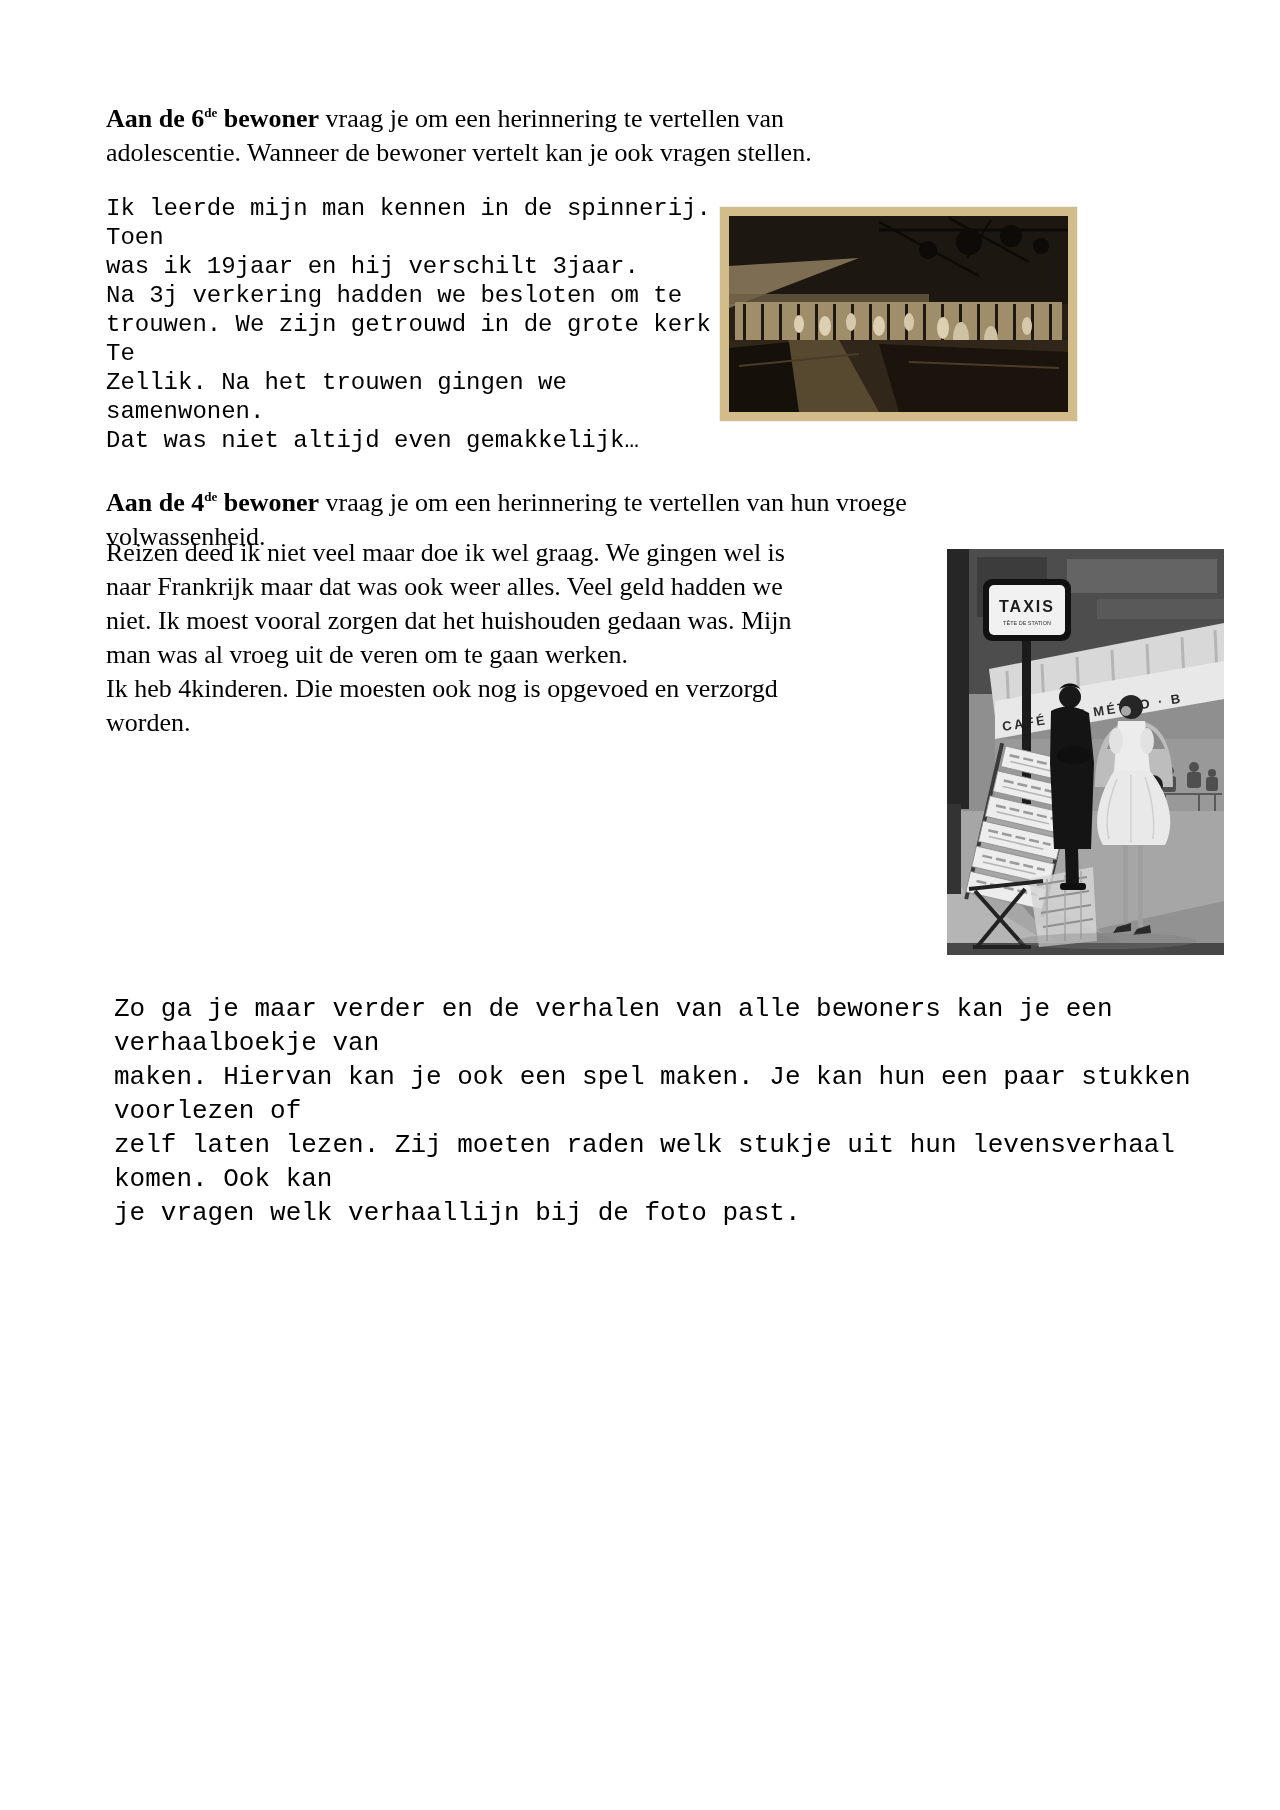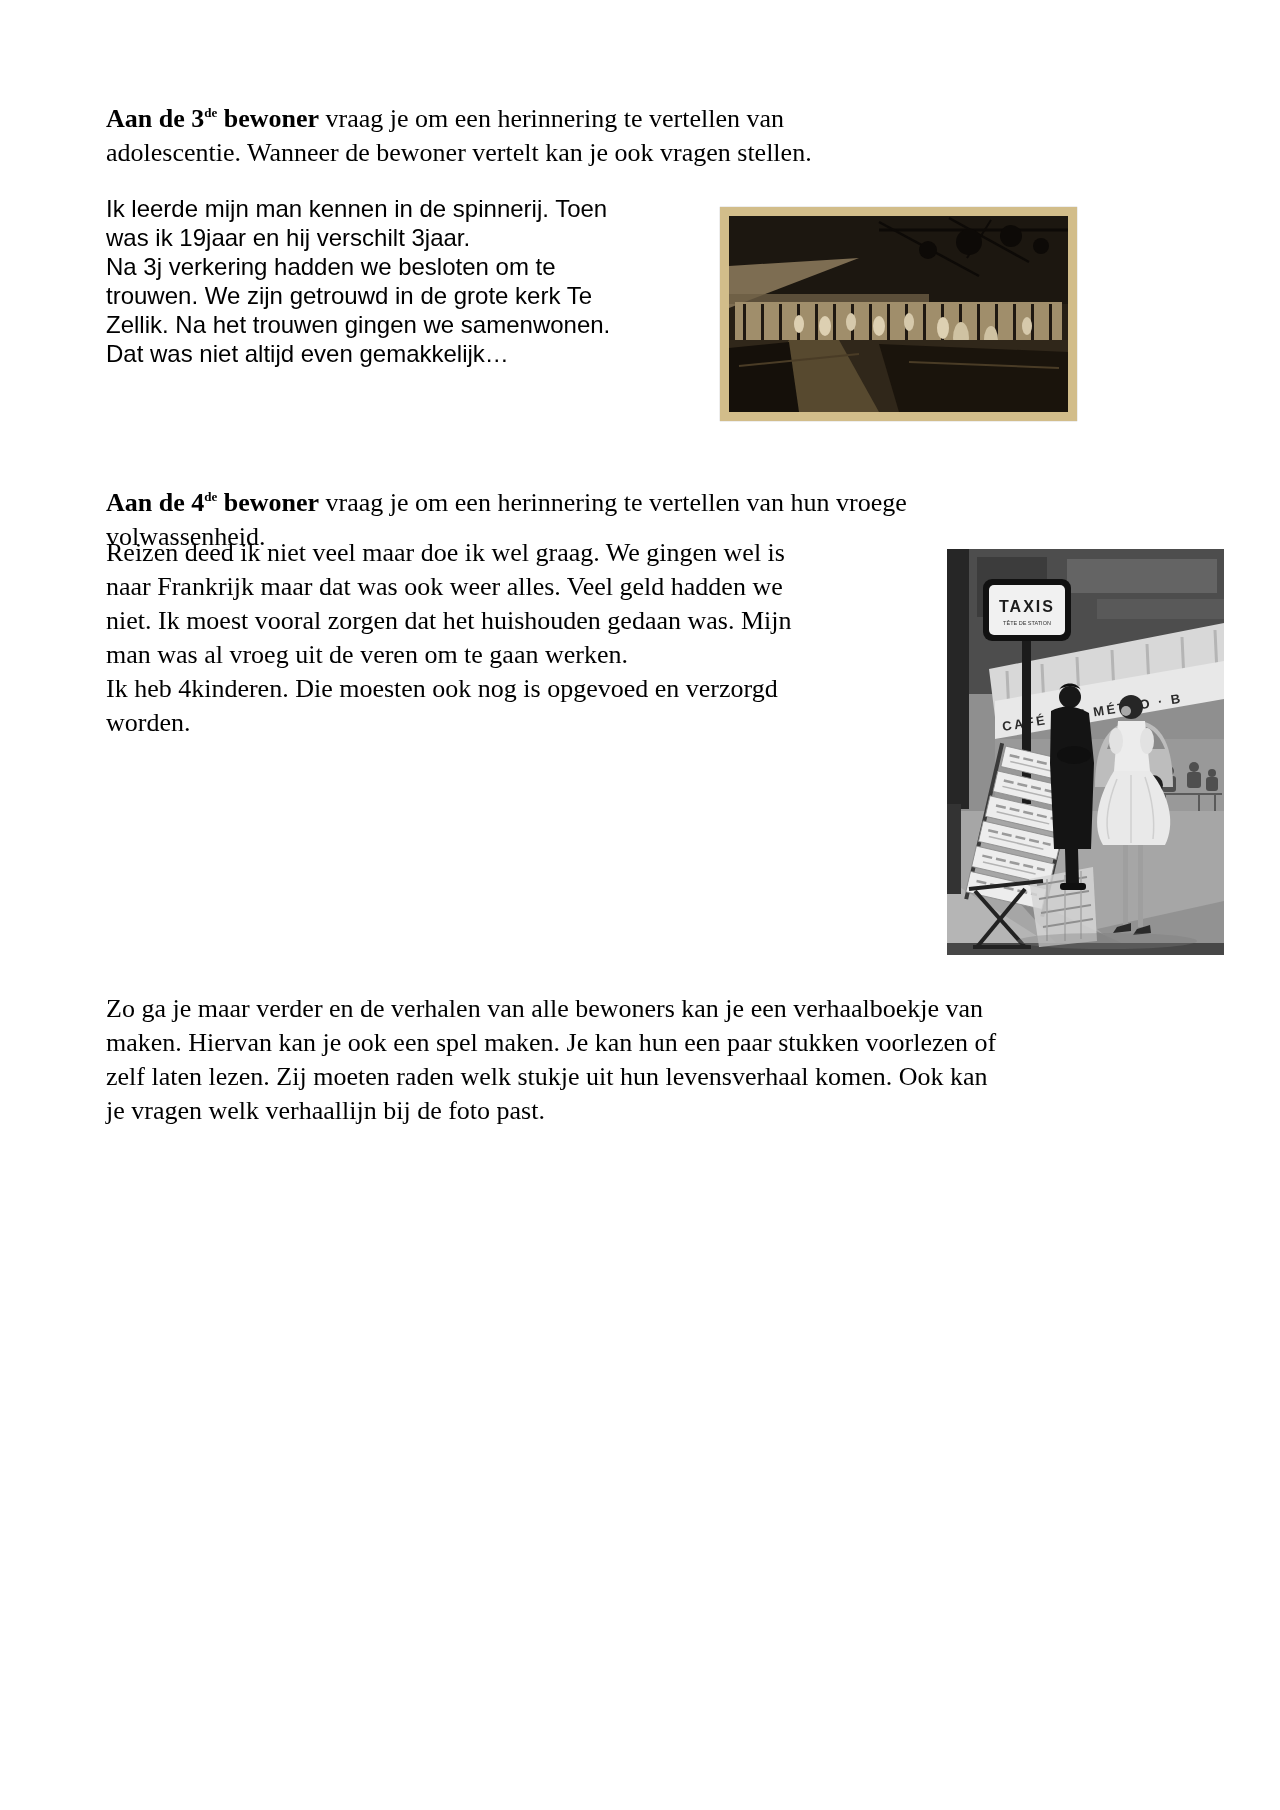--- a/index.html
+++ b/index.html
@@ -6,42 +6,42 @@
   body {
     width: 1280px; height: 1810px;
     background: #ffffff;
     position: relative;
     font-family: "Liberation Serif", serif;
     overflow: hidden;
   }
   .page { position: absolute; inset: 0; }
   p.block { position: absolute; margin: 0; color: #000; white-space: pre-line; }
   .serif { font-family: "Liberation Serif", serif; font-size: 26px; line-height: 34px; }
-  .sans  { font-family: Liberation Sans, sans-serif; font-size: 24px; line-height: 29px; }
+  .sans  { font-family: Liberation Mono, monospace; font-size: 24px; line-height: 29px; }
   .bold  { font-weight: bold; }
   sup.ord { font-size: 13px; font-weight: bold; line-height: 0; vertical-align: super; }
   .photo-frame {
     position: absolute; left: 720px; top: 207px;
     width: 339px; height: 196px;
     padding: 9px; background: #d2bd8a;
     box-shadow: 0 0 1px rgba(0,0,0,0.4);
   }
   .photo-frame svg { display: block; width: 339px; height: 196px; }
   .photo-plain {
     position: absolute; left: 947px; top: 549px;
     width: 277px; height: 406px;
   }
   .photo-plain svg { display: block; width: 277px; height: 406px; }
 </style>
 </head>
 <body>
 
 <div class="page">
 
-  <p class="block serif" style="left:106px; top:102px; width:990px;"><b class="bold"><span>Aan de 3</span><sup class="ord">de</sup><span> bewoner</span></b><span> vraag je om een herinnering te vertellen van
+  <p class="block serif" style="left:106px; top:102px; width:990px;"><b class="bold"><span>Aan de 6</span><sup class="ord">de</sup><span> bewoner</span></b><span> vraag je om een herinnering te vertellen van
 adolescentie. Wanneer de bewoner vertelt kan je ook vragen stellen.</span></p>
 
   <p class="block sans" style="left:106px; top:194px; width:610px;">Ik leerde mijn man kennen in de spinnerij. Toen
 was ik 19jaar en hij verschilt 3jaar.
 Na 3j verkering hadden we besloten om te
 trouwen. We zijn getrouwd in de grote kerk Te
 Zellik. Na het trouwen gingen we samenwonen.
 Dat was niet altijd even gemakkelijk…</p>
 
   <div class="photo-frame">
@@ -194,18 +194,18 @@
         <rect x="176" y="296" width="5" height="80" fill="#9f9f9f"></rect>
         <rect x="191" y="296" width="5" height="82" fill="#9f9f9f"></rect>
         <path d="M170,378 L184,374 L184,382 L166,384 Z" fill="#2a2a2a"></path>
         <path d="M190,380 L203,376 L204,384 L186,386 Z" fill="#2a2a2a"></path>
       </g>
 
       <ellipse cx="160" cy="392" rx="90" ry="8" fill="#7a7a7a" opacity="0.35"></ellipse>
     </svg>
   </div>
 
-  <p class="block serif" style="left:106px; top:992px; width:1100px;">Zo ga je maar verder en de verhalen van alle bewoners kan je een verhaalboekje van
+  <p class="block serif" style="left:114px; top:992px; width:1100px;font-family:Liberation Mono, monospace;">Zo ga je maar verder en de verhalen van alle bewoners kan je een verhaalboekje van
 maken. Hiervan kan je ook een spel maken. Je kan hun een paar stukken voorlezen of
 zelf laten lezen. Zij moeten raden welk stukje uit hun levensverhaal komen. Ook kan
 je vragen welk verhaallijn bij de foto past.</p>
 
 </div>
 
 </body></html>

